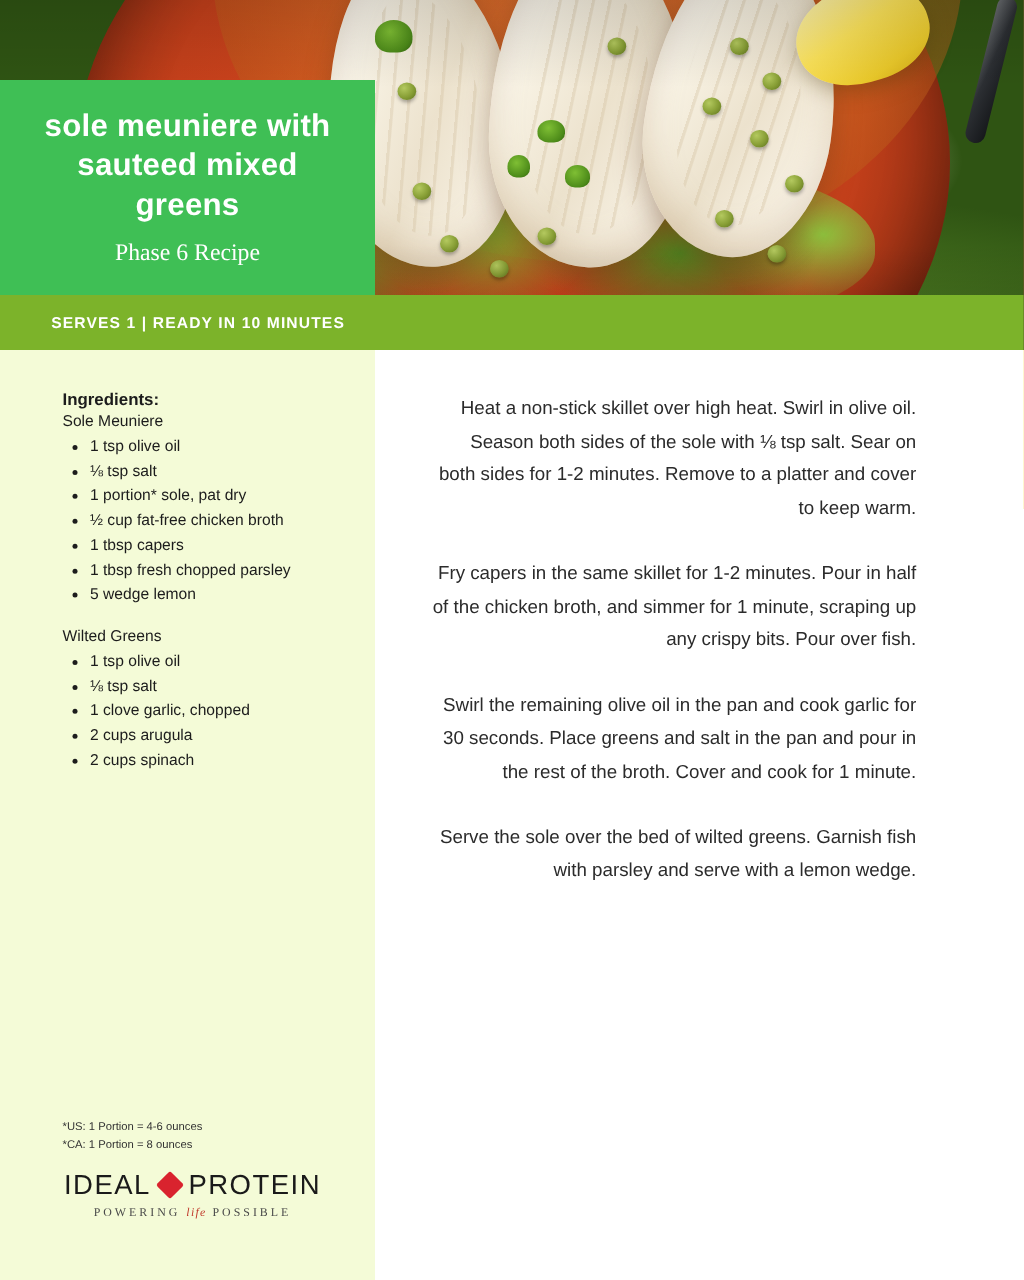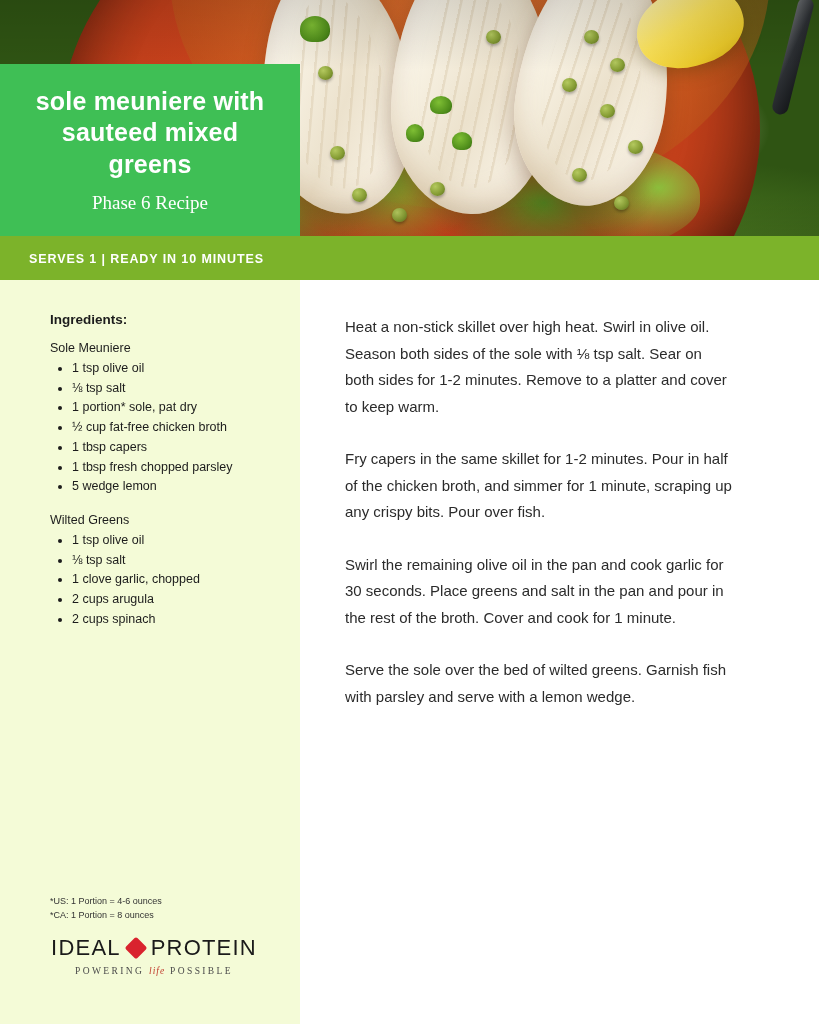--- a/index.html
+++ b/index.html
@@ -149,21 +149,21 @@
     height: 44px;
     background: #7cb32a;
     display: flex;
     align-items: center;
   }
   .serve-bar .serve-text {
     color: #ffffff;
     font-size: 12.5px;
     font-weight: bold;
     letter-spacing: .9px;
-    padding-left: 29px;
+    padding-left: 41px;
   }
   .serve-bar-left-overlay {
     position: absolute;
     left: 0; top: 0;
     width: 300px; height: 44px;
     background: #7cb32a;
   }
   .serve-text-wrap { position: relative; z-index: 2; }
 
   
@@ -172,21 +172,21 @@
     left: 0; top: 280px;
     width: 300px;
     height: 744px;
     background: #f4fbd7;
     padding: 32px 22px 0 50px;
   }
   .ing-heading {
     font-size: 13.5px;
     font-weight: bold;
     color: #1c1c1c;
-    margin-bottom: 14px;
+    margin-bottom: 3px;
   }
   .group-name {
     font-size: 12.5px;
     color: #1c1c1c;
     margin-bottom: 4px;
   }
   .ing-list {
     list-style: disc;
     margin: 0 0 16px 22px;
   }
@@ -243,20 +243,21 @@
   .logo-tag i { color: #c0392b; letter-spacing: 1px; }
 
   
   .right-col {
     position: absolute;
     left: 300px; top: 280px;
     width: 519px;
     height: 744px;
     background: #ffffff;
     padding: 34px 86px 0 45px;
+    text-align: right;
   }
   .step {
     font-size: 15px;
     line-height: 26.5px;
     color: #2b2b2b;
     margin-bottom: 26px;
   }
 </style>
 </head>
 <body>

